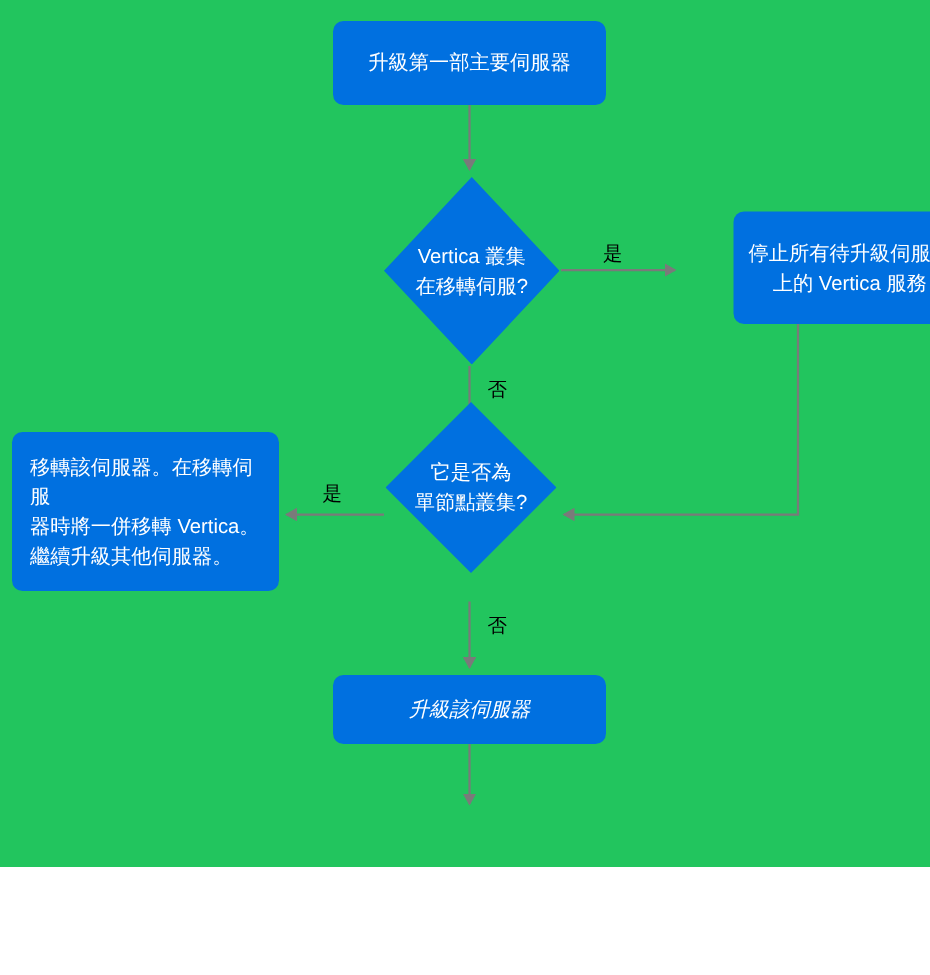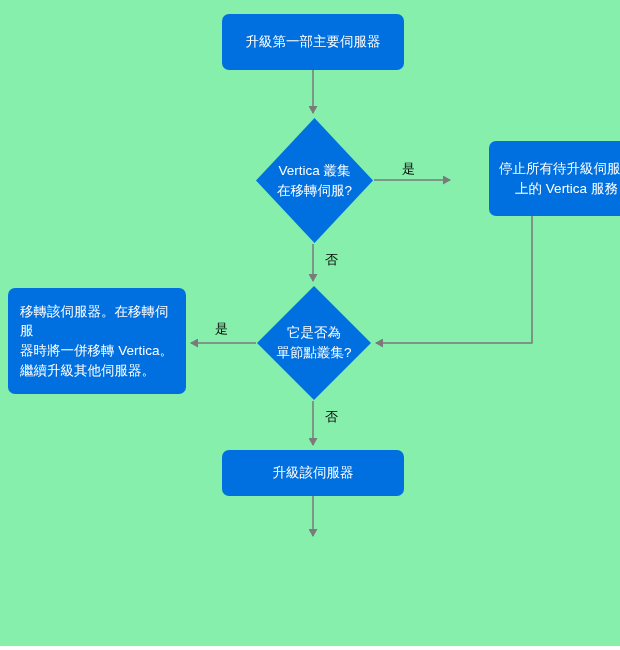--- a/index.html
+++ b/index.html
@@ -4,22 +4,22 @@
 <style>
   html, body {
     margin: 0;
     padding: 0;
     background: #ffffff;
     font-family: "Liberation Sans", "DejaVu Sans", sans-serif;
   }
   .canvas {
     position: relative;
     width: 620px;
-    height: 646px;
-    background: #86efac;
+    height: 578px;
+    background: #22c55e;
     overflow: hidden;
   }
   .connectors {
     position: absolute;
     left: 0;
     top: 0;
     width: 620px;
     height: 650px;
     pointer-events: none;
   }
@@ -47,23 +47,23 @@
   .edge-label {
     position: absolute;
     color: #000000;
     font-size: 13px;
     line-height: 1;
   }
   
   #n-start    { left: 222px; top: 14px;  width: 182px; height: 56px; }
   #n-dec1     { left: 256px; top: 118px; width: 117px; height: 125px; }
   #n-stop     { left: 455px; top: 141px; width: 155px; height: 75px; margin-left: 34px; }
-  #n-dec2     { left: 257px; top: 286px; width: 114px; height: 114px; }
+  #n-dec2     { left: 257px; top: 268px; width: 114px; height: 114px; }
   #n-migrate  { left: 8px;   top: 288px; width: 178px; height: 106px; text-align: left; justify-content: flex-start; padding: 24px 12px; }
-  #n-upgrade  { left: 222px; top: 450px; width: 182px; height: 46px; }
+  #n-upgrade  { left: 222px; top: 450px; width: 182px; height: 46px; font-style: italic; }
   #n-final    { left: 222px; top: 541px; width: 182px; height: 100px; }
   
   #lbl-yes1 { left: 402px; top: 162px; }
   #lbl-no1  { left: 325px; top: 253px; }
   #lbl-yes2 { left: 215px; top: 322px; }
   #lbl-no2  { left: 325px; top: 410px; }
 </style>
 </head>
 <body>
 

